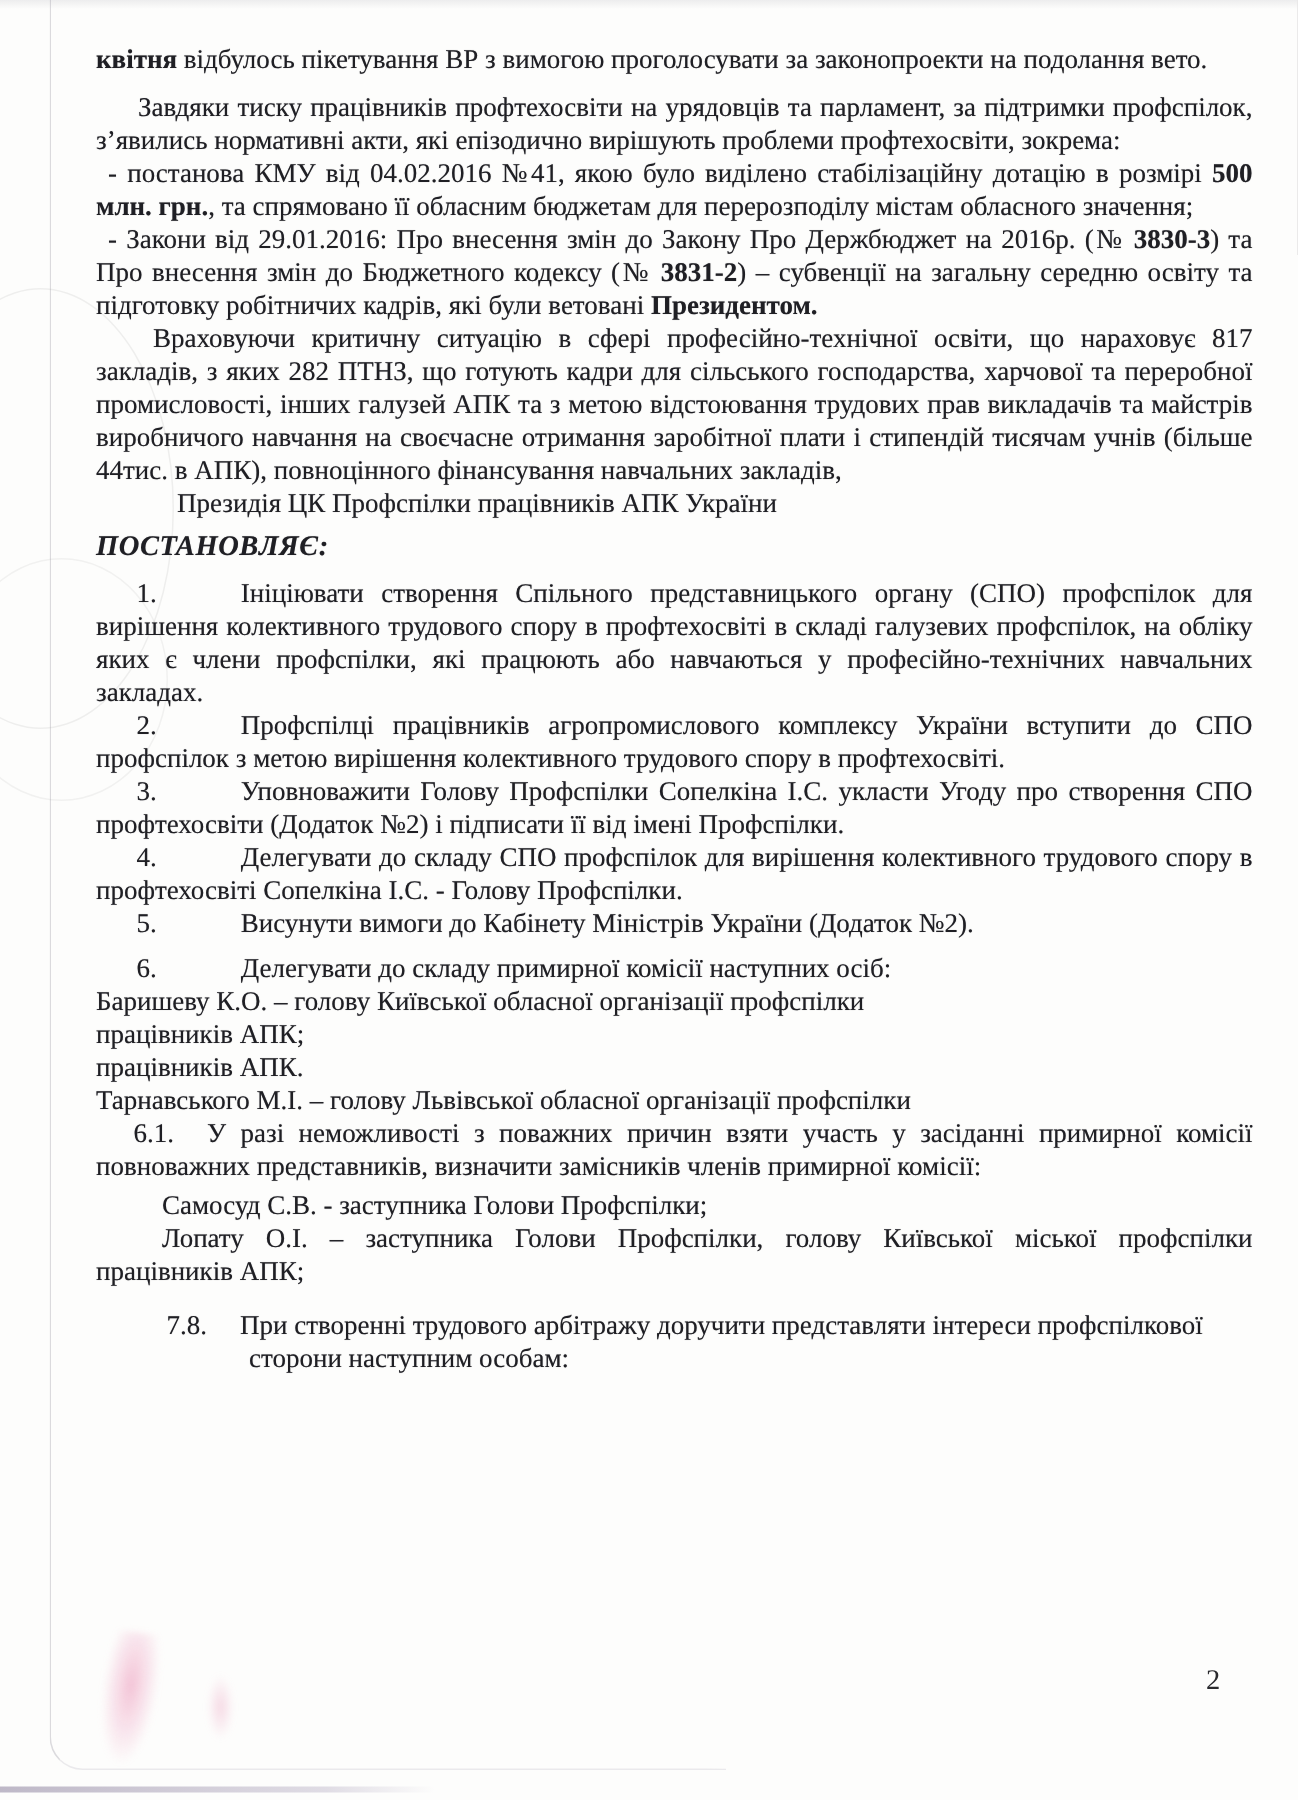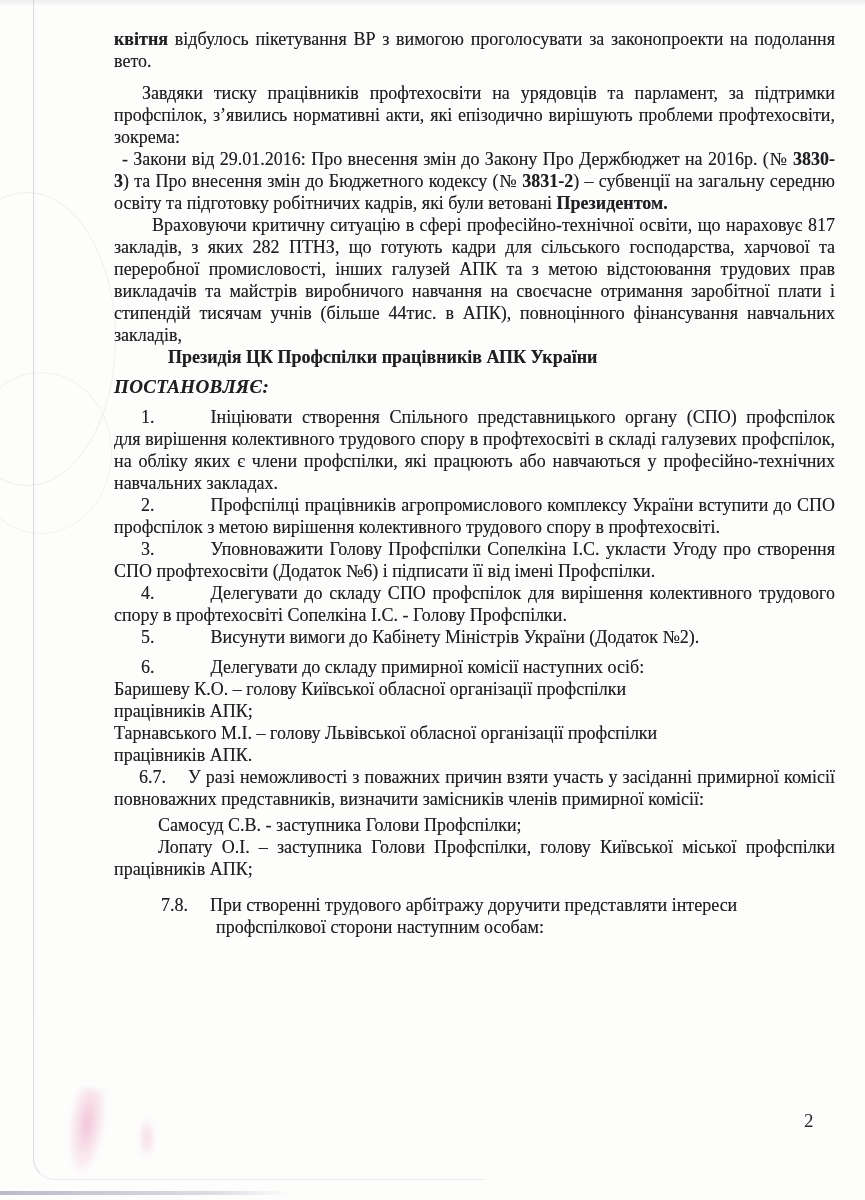--- a/index.html
+++ b/index.html
@@ -7,35 +7,35 @@
     position:relative;
     width:865px; height:1200px;
     margin:0 auto;
     background:#fdfdfc;
     overflow:hidden;
     font-family:"Liberation Serif","DejaVu Serif",serif;
     color:#1f1f24;
   }
   .content {
     position:absolute; inset:0;
-    padding:28px 30px 0 114px;
+    padding:28px 30px 0 64px;
     box-sizing:border-box;
   }
   .content p {
     margin:0;
     font-size:18px;
     line-height:22px;
     text-align:justify;
     text-shadow:0 0 0.5px rgba(40,40,45,.55);
   }
   b { font-weight:bold; }
   .p-bold   { font-weight:normal; text-indent:28px; margin-top:10px !important; }
   .p-dash   { text-indent:8px; }
   .p-body   { text-indent:38px; }
-  .p-presidium { font-weight:bold; margin-left:54px !important; text-align:center; }
+  .p-presidium { font-weight:normal; margin-left:54px !important; text-align:center; }
   .p-heading { font-weight:bold; font-size:19px !important; letter-spacing:.4px;
                margin-top:8px !important; margin-bottom:8px !important; text-align:center;font-style:italic; }
   .item      { text-indent:27px; }
   .item .num { margin-right:56px; }
   .item-6    { margin-top:8px !important; }
   .p-center  { text-align:left; }
   .p61       { text-indent:25px; }
   .p61 .num  { margin-right:22px; }
   .p-sub1    { text-indent:44px; text-align:left; margin-top:4px !important; }
   .p-sub2    { text-indent:44px; }
@@ -72,42 +72,43 @@
   <div class="top-shade"></div>
   <div class="edge-line"></div>
   <div class="hair-arc1"></div>
   <div class="hair-arc2"></div>
 
   <div class="content">
     <p><b>квітня</b><span> відбулось пікетування ВР з вимогою проголосувати за законопроекти на подолання вето.</span></p>
 
     <p class="p-bold">Завдяки тиску працівників профтехосвіти на урядовців та парламент, за підтримки профспілок, з’явились нормативні акти, які епізодично вирішують проблеми профтехосвіти, зокрема:</p>
 
+    <p class="p-dash"><span>- постанова КМУ від 04.02.2016 №41, якою було виділено стабілізаційну дотацію в розмірі </span><b>500 млн. грн.</b><span>, та спрямовано її обласним бюджетам для перерозподілу містам обласного значення;</span></p>
 
     <p class="p-dash"><span>- Закони від 29.01.2016: Про внесення змін до Закону Про Держбюджет на 2016р. (№ </span><b>3830-3</b><span>) та Про внесення змін до Бюджетного кодексу (№ </span><b>3831-2</b><span>) – субвенції на загальну середню освіту та підготовку робітничих кадрів, які були ветовані </span><b>Президентом.</b></p>
 
     <p class="p-body">Враховуючи критичну ситуацію в сфері професійно-технічної освіти, що нараховує 817 закладів, з яких 282 ПТНЗ, що готують кадри для сільського господарства, харчової та переробної промисловості, інших галузей АПК та з метою відстоювання трудових прав викладачів та майстрів виробничого навчання на своєчасне отримання заробітної плати і стипендій тисячам учнів (більше 44тис. в АПК), повноцінного фінансування навчальних закладів,</p>
 
     <p class="p-presidium">Президія ЦК Профспілки працівників АПК України</p>
 
     <p class="p-heading">ПОСТАНОВЛЯЄ:</p>
 
     <p class="item"><span class="num">1.</span><span>Ініціювати створення Спільного представницького органу (СПО) профспілок для вирішення колективного трудового спору в профтехосвіті в складі галузевих профспілок, на обліку яких є члени профспілки, які працюють або навчаються у професійно-технічних навчальних закладах.</span></p>
     <p class="item"><span class="num">2.</span><span>Профспілці працівників агропромислового комплексу України вступити до СПО профспілок з метою вирішення колективного трудового спору в профтехосвіті.</span></p>
-    <p class="item"><span class="num">3.</span><span>Уповноважити Голову Профспілки Сопелкіна І.С. укласти Угоду про створення СПО профтехосвіти (Додаток №6) і підписати її від імені Профспілки.</span></p>
+    <p class="item"><span class="num">3.</span><span>Уповноважити Голову Профспілки Сопелкіна І.С. укласти Угоду про створення СПО профтехосвіти (Додаток №2) і підписати її від імені Профспілки.</span></p>
     <p class="item"><span class="num">4.</span><span>Делегувати до складу СПО профспілок для вирішення колективного трудового спору в профтехосвіті Сопелкіна І.С. - Голову Профспілки.</span></p>
     <p class="item"><span class="num">5.</span><span>Висунути вимоги до Кабінету Міністрів України (Додаток №2).</span></p>
     <p class="item item-6"><span class="num">6.</span><span>Делегувати до складу примирної комісії наступних осіб:</span></p>
 
     <p class="p-center">Баришеву К.О. – голову Київської обласної організації профспілки</p>
     <p class="p-center">працівників АПК;</p>
+    <p class="p-center">працівників АПК.</p>
     <p class="p-center">Тарнавського М.І. – голову Львівської обласної організації профспілки</p>
-    <p class="p-center">працівників АПК.</p>
 
-    <p class="p61"><span class="num">6.7.</span><span>У разі неможливості з поважних причин взяти участь у засіданні примирної комісії повноважних представників, визначити замісників членів примирної комісії:</span></p>
+    <p class="p61"><span class="num">6.1.</span><span>У разі неможливості з поважних причин взяти участь у засіданні примирної комісії повноважних представників, визначити замісників членів примирної комісії:</span></p>
 
     <p class="p-sub1">Самосуд С.В. - заступника Голови Профспілки;</p>
     <p class="p-sub2">Лопату О.І. – заступника Голови Профспілки, голову Київської міської профспілки працівників АПК;</p>
 
     <p class="p62"><span class="num">7.8.</span><span>При створенні трудового арбітражу доручити представляти інтереси профспілкової сторони наступним особам:</span></p>
   </div>
 
   <div class="page-num">2</div>
 
   <div class="smudge1"></div>

